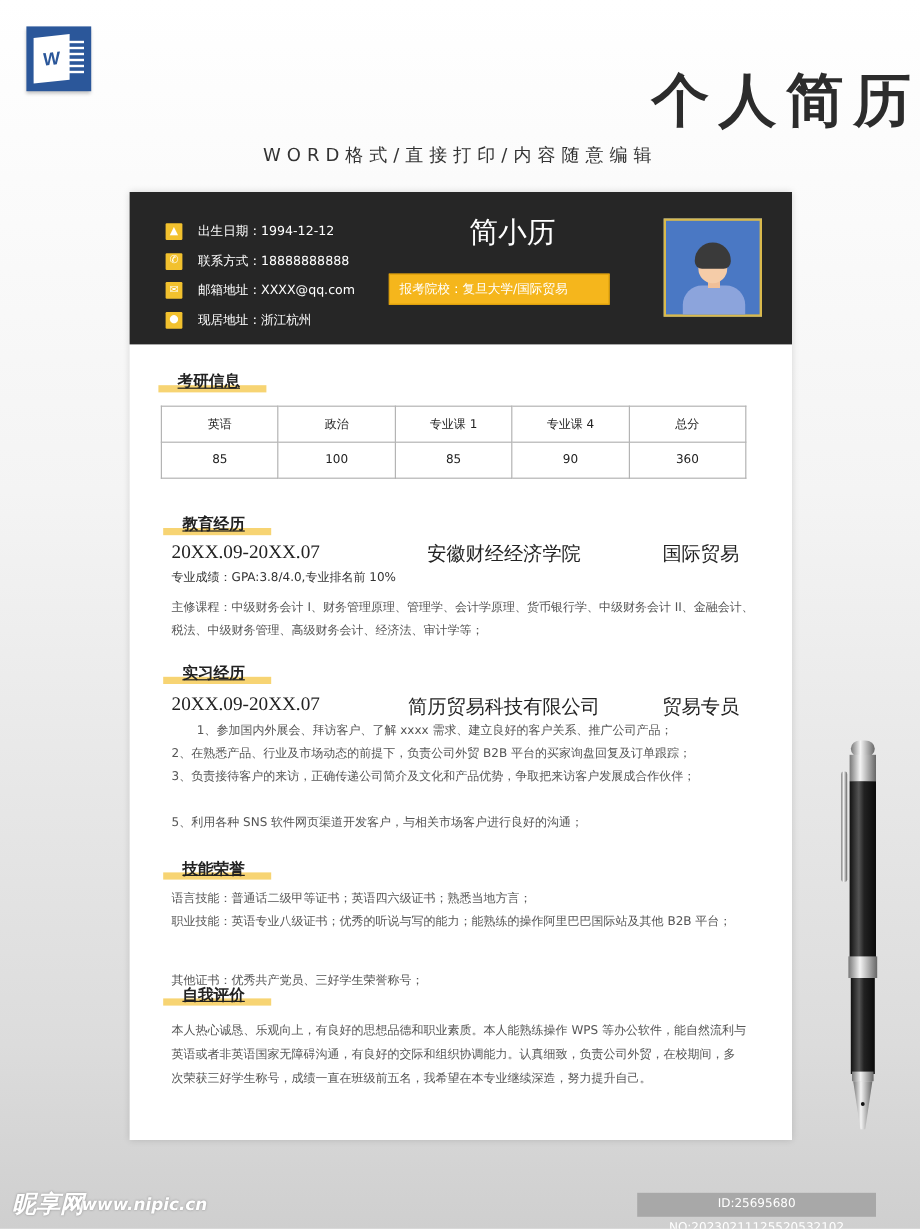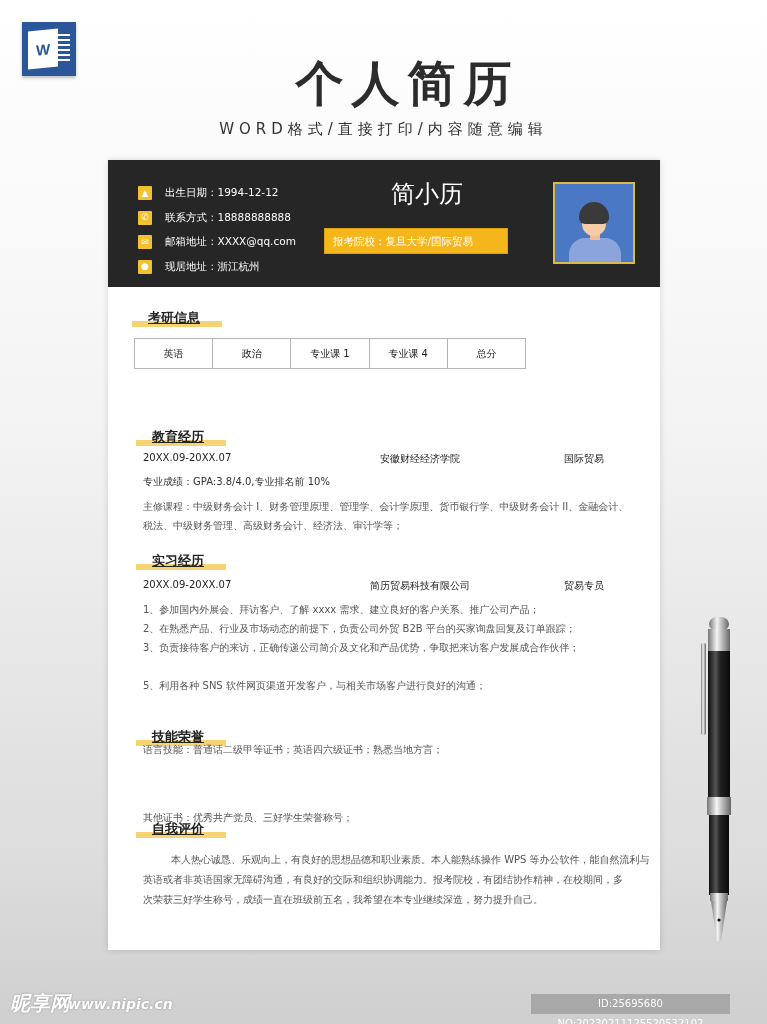--- a/index.html
+++ b/index.html
@@ -15,21 +15,21 @@
     background: #2b579a; box-shadow: 0 2px 3px rgba(0,0,0,0.25);
   }
   .word-logo .page {
     position: absolute; left: 6px; top: 8px; width: 30px; height: 38px; background: #fff;
     transform: skewY(-6deg); display: flex; align-items: center; justify-content: center;
     font-family: "Liberation Sans", sans-serif; font-weight: bold; color: #2b579a; font-size: 15px;
   }
   .word-logo .lines { position: absolute; right: 6px; top: 12px; width: 14px; }
   .word-logo .lines i { display: block; height: 2px; background: #fff; margin-bottom: 3px; }
   .main-title {
-    position: absolute; left: 0; right: 0; top: 52px; text-align: center;
+    position: absolute; left: 0; right: 0; top: 52px; text-align: right;
     font-size: 48px; font-weight: bold; color: #2c2c2c; letter-spacing: 8px; margin-left: 48px;
   }
   .sub-title {
     position: absolute; left: 0; right: 0; top: 120px; text-align: center;
     font-size: 15px; color: #333; letter-spacing: 5px;
   }
   .paper {
     position: absolute; left: 108px; top: 160px; width: 552px; height: 790px;
     background: #fff; box-shadow: 0 0 6px rgba(0,0,0,0.15);
   }
@@ -64,27 +64,27 @@
 
   .section-title {
     position: absolute; font-size: 13px; color: #222; font-weight: bold; padding: 0 10px 0 16px; text-decoration: underline;
   }
   .section-title .bar {
     position: absolute; left: 0; right: -12px; bottom: 0; height: 6px; background: #f7d473; z-index: 0;
   }
   .section-title span { position: relative; z-index: 1; }
 
   .score-table {
-    position: absolute; left: 26px; top: 178px; width: 392px; border-collapse: collapse;
+    position: absolute; left: 26px; top: 178px; width: 488px; border-collapse: collapse;
     font-size: 10px; color: #222; padding-left: 20px;
   }
   .score-table td {
     border: 1.5px solid #b4b4b4; text-align: center; height: 30px; width: 20%;
   }
-  .row3 { position: absolute; left: 35px; width: 490px; font-size: 10px; color: #222; display: flex; }
+  .row3 { position: absolute; left: 35px; width: 490px; font-size: 16px; color: #222; display: flex; font-family: Liberation Serif, serif; }
   .row3 .c1 { width: 162px; }
   .row3 .c2 { width: 230px; text-align: center; }
   .row3 .c3 { flex: 1; text-align: center; }
   .text-line { position: absolute; left: 35px; width: 500px; font-size: 10px; color: #555; line-height: 19.5px; }
   .text-line.dark { color: #333; }
 
   .pen { position: absolute; left: 700px; top: 615px; width: 40px; height: 330px; }
   .watermark-logo {
     position: absolute; left: 10px; top: 990px; font-size: 20px; font-weight: bold; color: #fff;
     text-shadow: 0 0 2px #888; font-style: italic;
@@ -153,20 +153,27 @@
   </div>
   <table class="score-table">
     <tbody>
         <tr>
       <td>英语</td>
       <td>政治</td>
       <td>专业课 1</td>
       <td>专业课 4</td>
       <td>总分</td>
     </tr>
+    <tr>
+      <td>85</td>
+      <td>100</td>
+      <td>85</td>
+      <td>90</td>
+      <td>360</td>
+    </tr>
   </tbody>
     </table>
 
   <div class="section-title" style="left:28px; top:268px;">
     <div class="bar"></div><span>教育经历</span>
   </div>
   <div class="row3" style="top:292px;">
     <span class="c1">20XX.09-20XX.07</span>
     <span class="c2">安徽财经经济学院</span>
     <span class="c3">国际贸易</span>
@@ -176,36 +183,37 @@
   <div class="text-line" style="top:356px;">税法、中级财务管理、高级财务会计、经济法、审计学等；</div>
 
   <div class="section-title" style="left:28px; top:392px;">
     <div class="bar"></div><span>实习经历</span>
   </div>
   <div class="row3" style="top:419px;">
     <span class="c1">20XX.09-20XX.07</span>
     <span class="c2">简历贸易科技有限公司</span>
     <span class="c3">贸易专员</span>
   </div>
-  <div class="text-line" style="top:440px;">1、参加国内外展会、拜访客户、了解 xxxx 需求、建立良好的客户关系、推广公司产品；</div>
+  <div class="text-line" style="top:440px;margin-left:21px;">1、参加国内外展会、拜访客户、了解 xxxx 需求、建立良好的客户关系、推广公司产品；</div>
   <div class="text-line" style="top:459px;">2、在熟悉产品、行业及市场动态的前提下，负责公司外贸 B2B 平台的买家询盘回复及订单跟踪；</div>
   <div class="text-line" style="top:478px;">3、负责接待客户的来访，正确传递公司简介及文化和产品优势，争取把来访客户发展成合作伙伴；</div>
   <div class="text-line" style="top:516px;">5、利用各种 SNS 软件网页渠道开发客户，与相关市场客户进行良好的沟通；</div>
 
-  <div class="section-title" style="left:28px; top:555px;margin-top:13px;">
+  <div class="section-title" style="left:28px; top:555px;">
     <div class="bar"></div><span>技能荣誉</span>
   </div>
   <div class="text-line" style="top:580px;">语言技能：普通话二级甲等证书；英语四六级证书；熟悉当地方言；</div>
+  <div class="text-line" style="top:599px;">职业技能：英语专业八级证书；优秀的听说与写的能力；能熟练的操作阿里巴巴国际站及其他 B2B 平台；</div>
   <div class="text-line" style="top:648px;">其他证书：优秀共产党员、三好学生荣誉称号；</div>
 
   <div class="section-title" style="left:28px; top:660px;">
     <div class="bar"></div><span>自我评价</span>
   </div>
-  <div class="text-line" style="top:690px;margin-left:28px;">本人热心诚恳、乐观向上，有良好的思想品德和职业素质。本人能熟练操作 WPS 等办公软件，能自然流利与</div>
-  <div class="text-line" style="top:710px;">英语或者非英语国家无障碍沟通，有良好的交际和组织协调能力。报考院校，有团结协作精神，在校期间，多</div>
+  <div class="text-line" style="top:690px;">本人热心诚恳、乐观向上，有良好的思想品德和职业素质。本人能熟练操作 WPS 等办公软件，能自然流利与</div>
+  <div class="text-line" style="top:710px;">英语或者非英语国家无障碍沟通，有良好的交际和组织协调能力。认真细致，负责公司外贸，在校期间，多</div>
   <div class="text-line" style="top:730px;">次荣获三好学生称号，成绩一直在班级前五名，我希望在本专业继续深造，努力提升自己。</div>
 </div>
 
 <svg class="pen" viewBox="0 0 40 330">
   <defs>
     <linearGradient id="barrel" x1="0" x2="1">
       <stop offset="0" stop-color="#111"></stop>
         <stop offset="0.35" stop-color="#555"></stop>
         <stop offset="0.55" stop-color="#222"></stop>
         <stop offset="1" stop-color="#0a0a0a"></stop>

